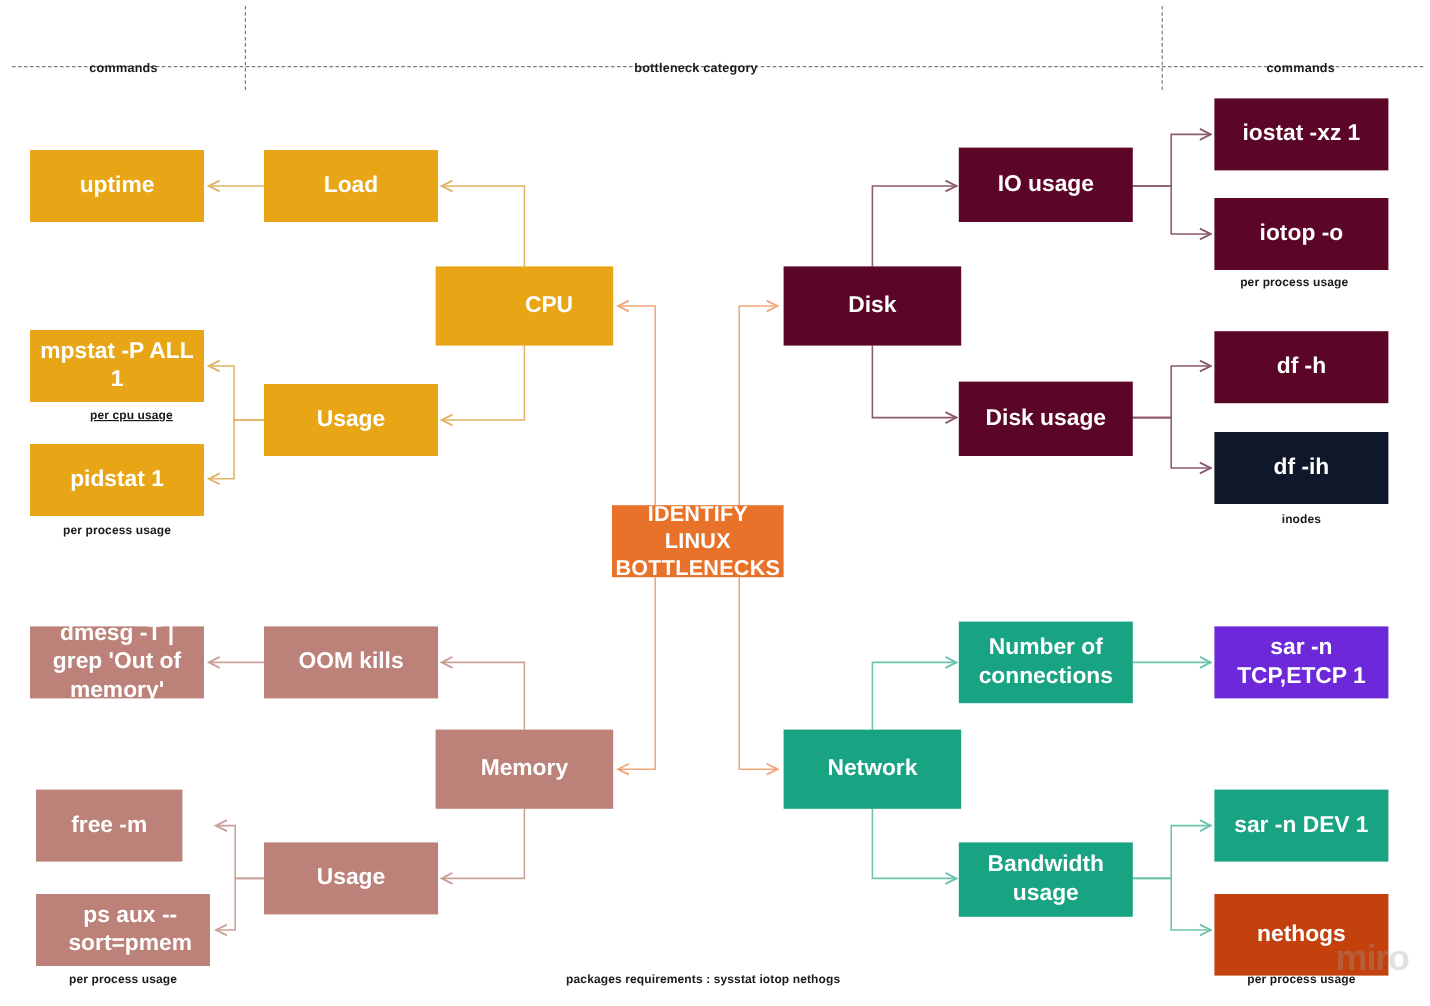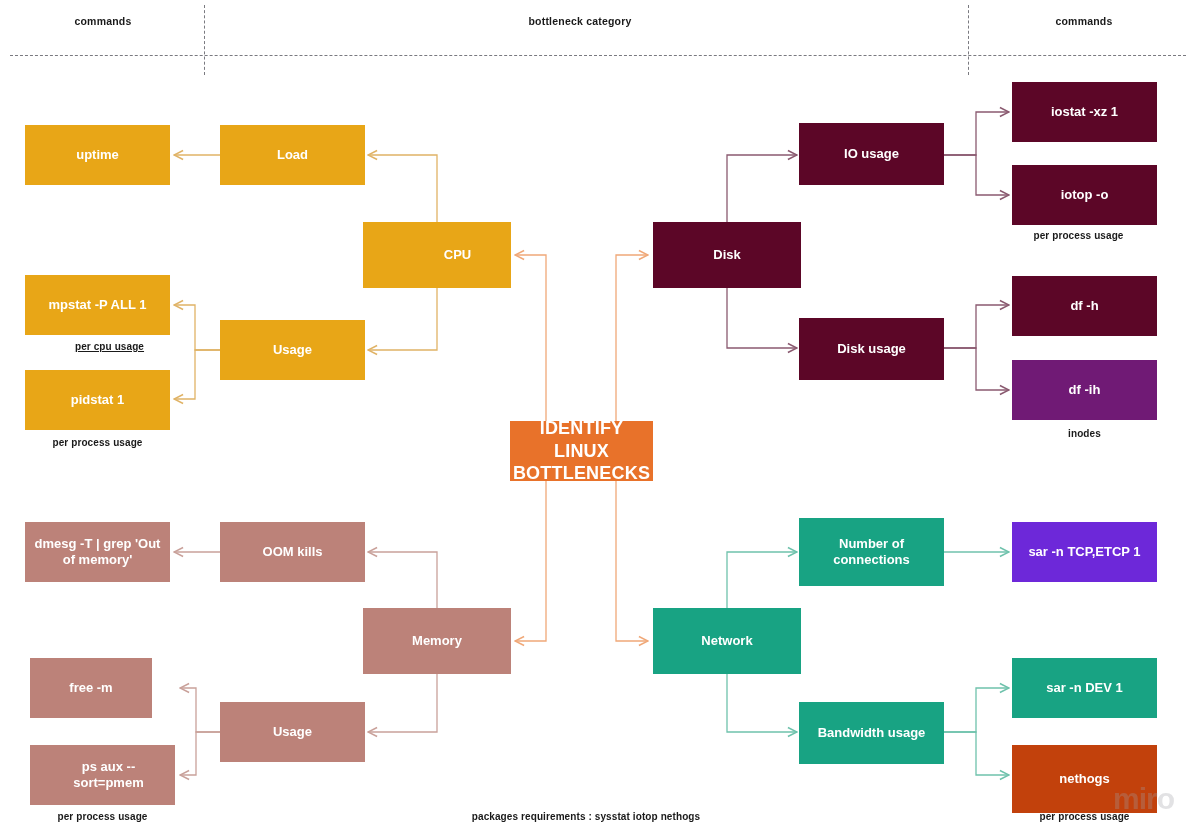--- a/index.html
+++ b/index.html
@@ -19,21 +19,21 @@
   }
   .node {
     position: absolute;
     box-sizing: border-box;
     display: flex;
     align-items: center;
     justify-content: center;
     text-align: center;
     color: #ffffff;
     font-weight: bold;
-    font-size: 13px;
+    font-size: 19px;
     line-height: 1.25;
     padding: 2px 6px;
     z-index: 5;
   }
   .node.center {
     font-size: 18px;
     letter-spacing: 0.2px;
   }
   .caption {
     position: absolute;
@@ -45,20 +45,21 @@
     letter-spacing: 0.1px;
   }
   .lane-label {
     position: absolute;
     font-size: 10.5px;
     font-weight: bold;
     color: #1a1a1a;
     text-align: center;
     z-index: 6;
     letter-spacing: 0.2px;
+    margin-top: 36px;
   }
   .dash-h {
     position: absolute;
     border-top: 1.5px dashed #7a7a80;
     z-index: 2;
   }
   .dash-v {
     position: absolute;
     border-left: 1.5px dashed #7a7a80;
     z-index: 2;
@@ -173,21 +174,21 @@
 
   <div class="node" style="left:799px; top:123px; width:145px; height:62px; background:#5C0627;">IO usage</div>
 
   <div class="node" style="left:653px; top:222px; width:148px; height:66px; background:#5C0627;">Disk</div>
   <div class="node" style="left:1012px; top:82px; width:145px; height:60px; background:#5C0627;">iostat -xz 1</div>
   <div class="node" style="left:1012px; top:165px; width:145px; height:60px; background:#5C0627;">iotop -o</div>
   <div class="caption" style="left:1006px; top:230px; width:145px;">per process usage</div>
 
   <div class="node" style="left:799px; top:318px; width:145px; height:62px; background:#5C0627;">Disk usage</div>
   <div class="node" style="left:1012px; top:276px; width:145px; height:60px; background:#5C0627;">df -h</div>
-  <div class="node" style="left:1012px; top:360px; width:145px; height:60px; background:#701a75;">df -ih</div>
+  <div class="node" style="left:1012px; top:360px; width:145px; height:60px; background:#0f172a;">df -ih</div>
   <div class="caption" style="left:1012px; top:428px; width:145px;">inodes</div>
 
   <div class="node" style="left:363px; top:608px; width:148px; height:66px; background:#BC8279;">Memory</div>
 
   <div class="node" style="left:220px; top:522px; width:145px; height:60px; background:#BC8279;">OOM kills</div>
   <div class="node" style="left:25px; top:522px; width:145px; height:60px; background:#BC8279;">dmesg -T | grep 'Out of memory'</div>
 
   <div class="node" style="left:220px; top:702px; width:145px; height:60px; background:#BC8279;">Usage</div>
   <div class="node" style="left:30px; top:658px; width:122px; height:60px; background:#BC8279;">free -m</div>
   <div class="node" style="left:30px; top:745px; width:145px; height:60px; background:#BC8279;padding-left:18px;">ps aux --sort=pmem</div>

